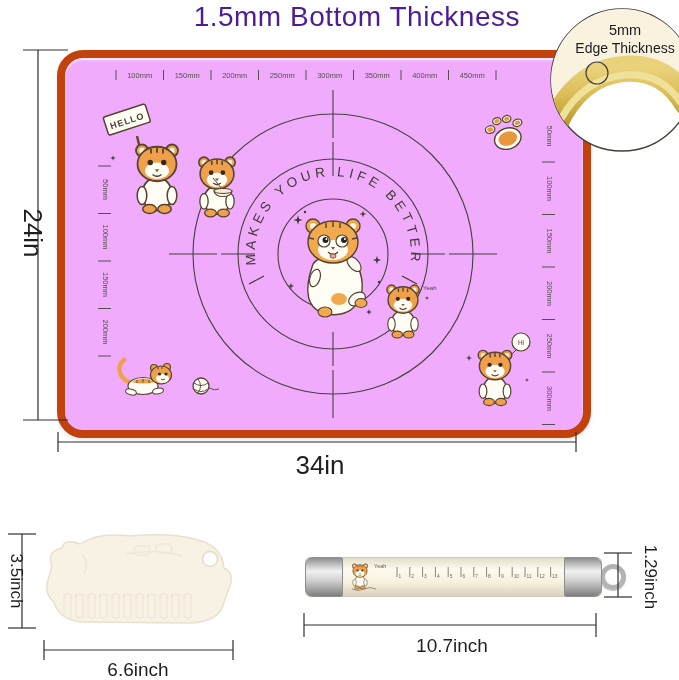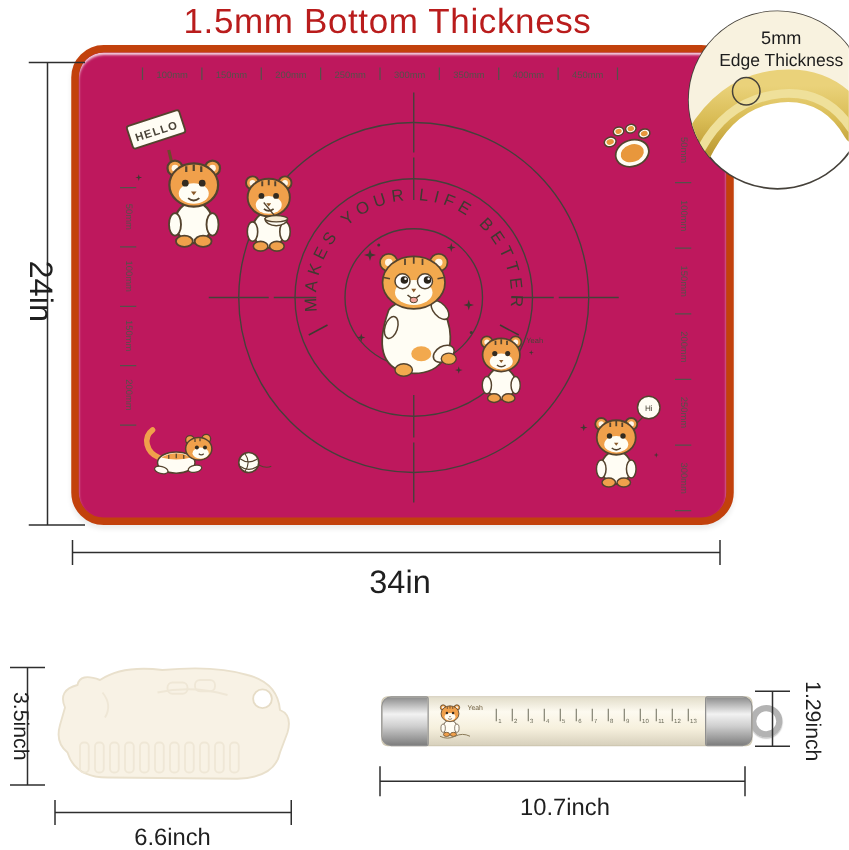--- a/index.html
+++ b/index.html
@@ -1,19 +1,19 @@
 <!DOCTYPE html>
 <html><head>
 <meta charset="utf-8">
 <style>
   html,body{margin:0;padding:0;background:#ffffff;width:679px;height:680px;overflow:hidden;
             font-family:"Liberation Sans", sans-serif;position:relative;}
   .abs{position:absolute;}
-  #title{left:100px;top:1px;width:420px;text-align:center;font-size:28px;color:#b91c1c;letter-spacing:.5px;}
-  #mat{left:57px;top:36px;width:518px;height:372px;background:#be185d;border:6px solid #c2410c;
+  #title{left:100px;top:1px;width:420px;text-align:right;font-size:28px;color:#4c1d95;letter-spacing:.5px;}
+  #mat{left:57px;top:50px;width:518px;height:372px;background:#f0abfc;border:8px solid #c2410c;
        border-radius:26px;box-shadow:0 3px 4px rgba(0,0,0,0.08), inset 0 2px 2px rgba(255,255,255,.8);}
   #mat svg{position:absolute;left:0;top:0;}
   #inset{left:545px;top:5px;width:150px;height:150px;}
   #dims{left:0;top:0;width:679px;height:680px;pointer-events:none;}
   #pin-body{left:305px;top:557px;width:295px;height:38px;border-radius:5px;
             background:linear-gradient(180deg,#E3DECB,#FDFAF0 30%,#F6F0DD 65%,#D8D1BD);
             border:1px solid #CFC8B2;}
   .pin-cap{position:absolute;top:-1px;width:36px;height:38px;border:1px solid #8f8f8f;
            background:linear-gradient(180deg,#8e8e8e,#f2f2f2 35%,#cfcfcf 60%,#7f7f7f);}
   .cap-l{left:-1px;border-radius:8px 2px 2px 8px;}

